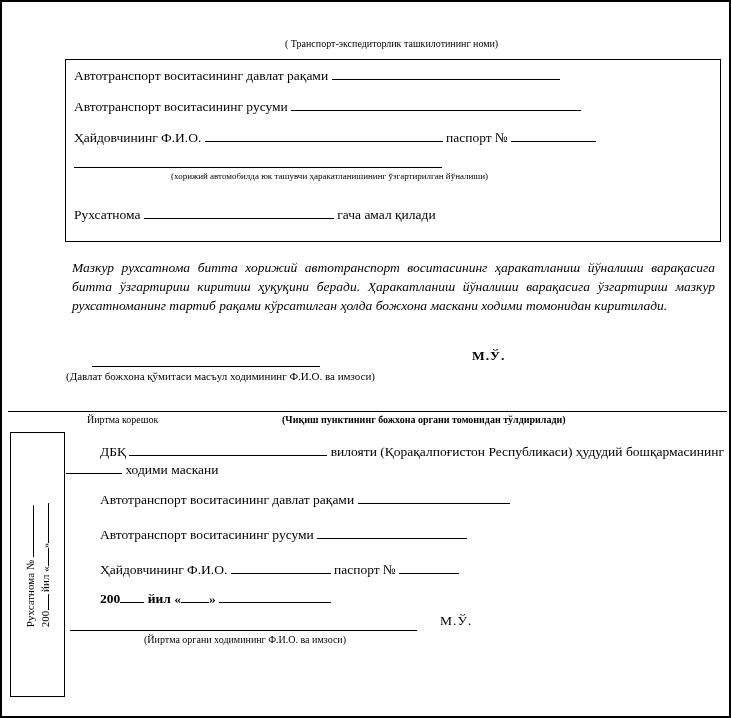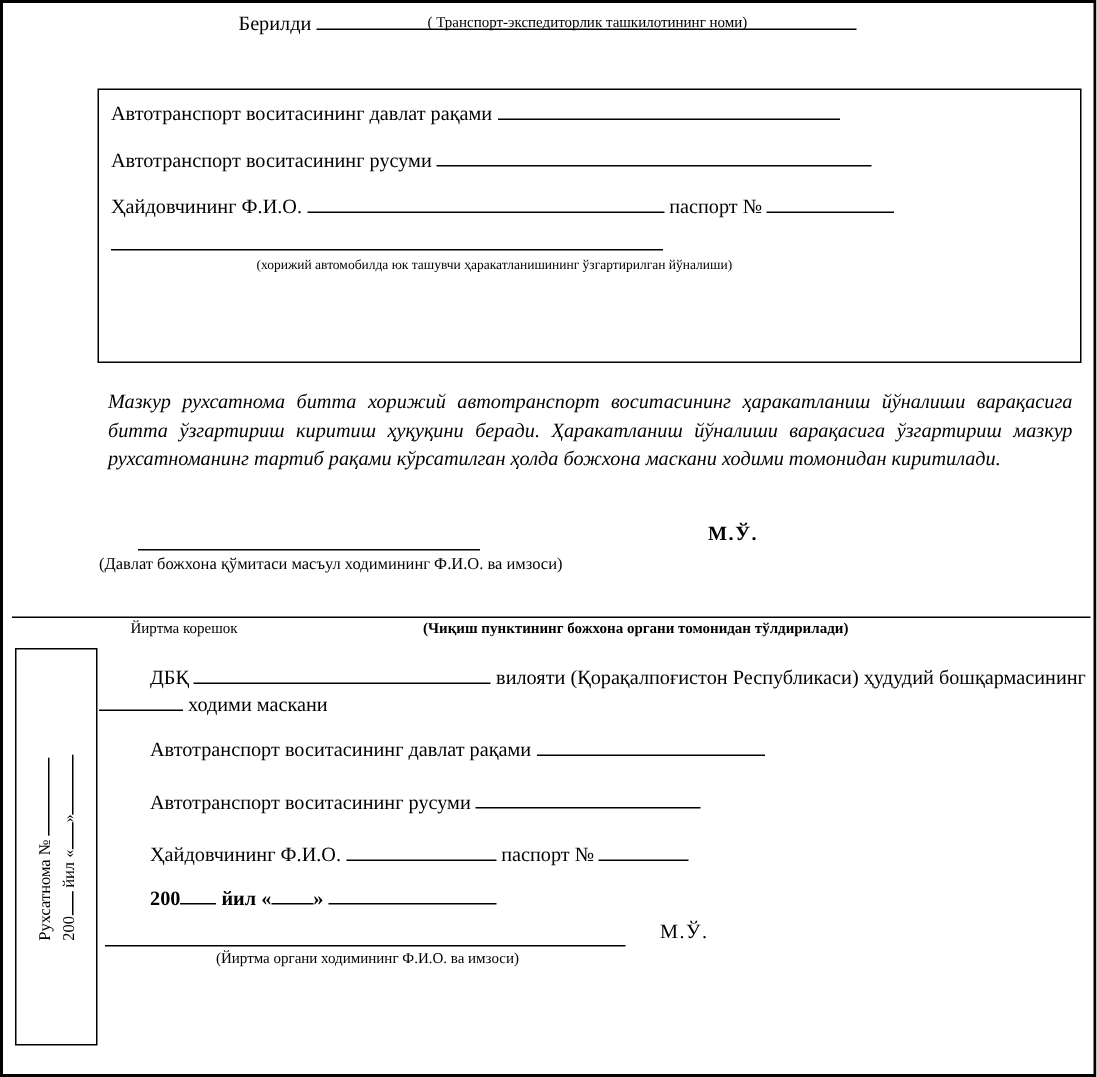--- a/index.html
+++ b/index.html
@@ -43,45 +43,46 @@
     white-space: nowrap;
   }
   .stub-line { font-size: 11px; line-height: 15px; white-space: nowrap; }
   .stub-line .blank { height: 11px; }
 </style>
 </head>
 <body>
 
 <div class="page">
 
-  <div class="abs t" style="left:157px; top:5px;">
-    <span>Берилди</span>
-    <span class="blank" style="width:360px;"></span>
-  </div>
-  <div class="abs cap10" style="left:248px; top:8px;padding-left:35px;">( Транспорт-экспедиторлик ташкилотининг номи)</div>
+  <div class="abs cap10" style="left:248px; top:36px;padding-left:35px;">( Транспорт-экспедиторлик ташкилотининг номи)</div>
 
   <div class="abs box" style="left:63px; top:57px; width:656px; height:183px;">
     <div class="abs t" style="left:8px; top:7px;">
       <span>Автотранспорт воситасининг давлат рақами</span>
       <span class="blank" style="width:228px;"></span>
     </div>
     <div class="abs t" style="left:8px; top:38px;">
       <span>Автотранспорт воситасининг русуми</span>
       <span class="blank" style="width:290px;"></span>
     </div>
     <div class="abs t" style="left:8px; top:69px;">
       <span>Ҳайдовчининг Ф.И.О.</span>
       <span class="blank" style="width:238px;"></span>
       <span>паспорт №</span>
       <span class="blank" style="width:85px;"></span>
     </div>
     <div class="abs" style="left:8px; top:94px;">
       <span class="blank" style="width:368px;"></span>
     </div>
     <div class="abs cap9" style="left:105px; top:111px;">(хорижий автомобилда юк ташувчи ҳаракатланишининг ўзгартирилган йўналиши)</div>
+    <div class="abs t" style="left:8px; top:146px;">
+      <span>Рухсатнома</span>
+      <span class="blank" style="width:190px;"></span>
+      <span>гача амал қилади</span>
+    </div>
   </div>
 
   <div class="abs note" style="left:70px; top:256px; width:643px;">Мазкур рухсатнома битта хорижий автотранспорт воситасининг ҳаракатланиш йўналиши варақасига битта ўзгартириш киритиш ҳуқуқини беради. Ҳаракатланиш йўналиши варақасига ўзгартириш мазкур рухсатноманинг тартиб рақами кўрсатилган ҳолда божхона маскани ходими томонидан киритилади.</div>
 
   <div class="abs t bold" style="left:470px; top:346px; letter-spacing:1px;">М.Ў.</div>
   <div class="abs hline" style="left:90px; top:364px; width:228px;"></div>
   <div class="abs cap11" style="left:64px; top:368px;">(Давлат божхона қўмитаси масъул ходимининг Ф.И.О. ва имзоси)</div>
 
   <div class="abs hline" style="left:6px; top:409px; width:719px;"></div>
   <div class="abs cap10" style="left:85px; top:412px;">Йиртма корешок</div>

